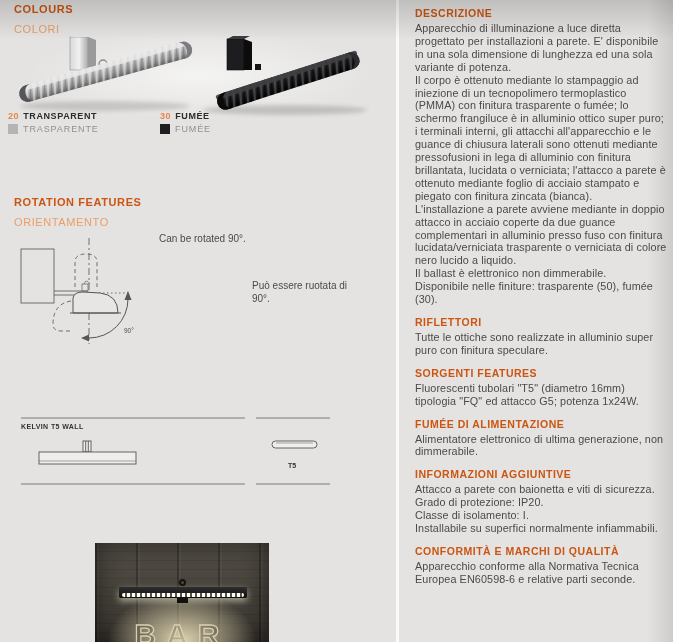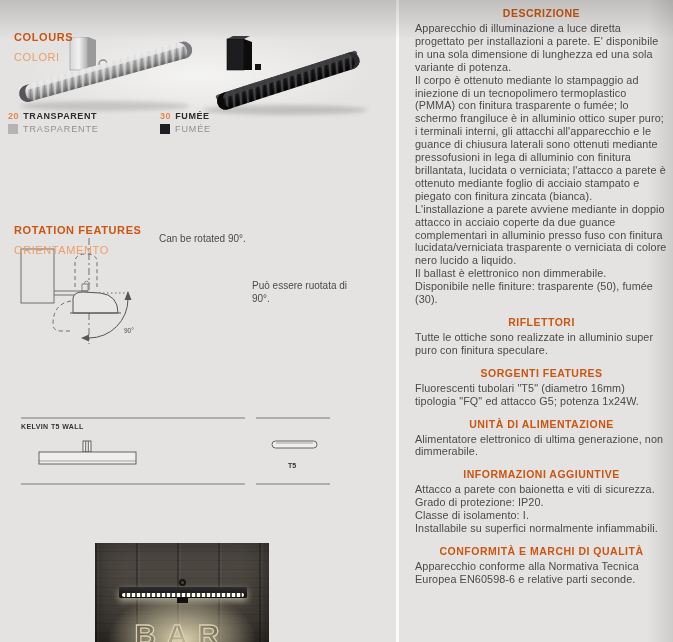--- a/index.html
+++ b/index.html
@@ -13,21 +13,21 @@
   }
   .top-shade { position:absolute; left:0; top:0; width:673px; height:40px;
     background:linear-gradient(rgba(0,0,0,0.16), rgba(0,0,0,0)); pointer-events:none; z-index:5;}
   .right-shade { position:absolute; right:0; top:0; width:26px; height:642px;
     background:linear-gradient(90deg, rgba(0,0,0,0), rgba(0,0,0,0.10)); pointer-events:none; z-index:6;}
   .product-backlight { position:absolute; left:0; top:20px; width:397px; height:110px;
     background:radial-gradient(ellipse 230px 60px at 200px 55px, rgba(255,255,255,0.6), rgba(255,255,255,0) 75%); z-index:1;}
   .divider { position:absolute; left:396px; top:0; width:3px; height:642px; background:#fafaf8; z-index:4; }
 
   .sec-head { position:absolute; z-index:3; }
-  .sec-head .t1 { font-size:11px; font-weight:bold; letter-spacing:0.6px; color:#cb5511;margin-top:28px; }
+  .sec-head .t1 { font-size:11px; font-weight:bold; letter-spacing:0.6px; color:#cb5511; }
   .sec-head .t2 { font-size:11px; letter-spacing:0.6px; color:#eb9e68; margin-top:8px; }
 
   .products { position:absolute; left:0; top:24px; width:397px; height:95px; z-index:2; }
 
   .variant { position:absolute; top:111px; z-index:3; }
   .variant.v1 { left:8px; } .variant.v2 { left:160px; }
   .variant .row1 { font-size:9px; font-weight:bold; letter-spacing:0.6px; color:#2b2b2b; height:13px; }
   .variant .code { color:#e8854a; margin-right:4px; }
   .variant .row2 { font-size:9px; letter-spacing:0.9px; color:#909090; display:flex; align-items:center; }
   .swatch { display:inline-block; width:10px; height:10px; margin-right:5px; }
@@ -53,21 +53,21 @@
     background:linear-gradient(#2e2e2e, #0d0d0d); border-radius:2px;
     box-shadow:0 3px 7px rgba(255,250,220,0.55); }
   .photo .lampbar .strip { position:absolute; left:3px; right:3px; bottom:1px; height:4px;
     background:repeating-linear-gradient(90deg, #fffdf0 0 3px, rgba(255,253,240,0.25) 3px 5px); border-radius:2px; }
   .photo .knob { position:absolute; left:84px; top:36px; width:7px; height:7px; border:2px solid #15130f;
     border-radius:50%; background:transparent; }
   .photo .stub { position:absolute; left:82px; top:55px; width:11px; height:5px; background:#12100d; }
   .photo .sign { position:absolute; left:0; top:70px; }
 
   .rcol { position:absolute; left:415px; top:1px; width:253px; z-index:3; }
-  .rcol h3 { font-size:10.5px; font-weight:bold; letter-spacing:0.5px; color:#cb5511; margin:10px 0 3px 0;text-align:center; }
+  .rcol h3 { font-size:10.5px; font-weight:bold; letter-spacing:0.5px; color:#cb5511; margin:10px 0 3px 0; }
   .rcol section:first-child h3 { margin-top:6px; }
   .rcol p { font-size:10.8px; line-height:12.9px; color:#4a4a4a; white-space:pre-line; letter-spacing:0.1px; }
 
   svg text { font-family:"Liberation Sans", sans-serif; }
 </style>
 </head>
 <body>
 
 <div class="top-shade"></div>
 <div class="product-backlight"></div>
@@ -231,21 +231,21 @@
   </section>
   <section>
     <h3>RIFLETTORI</h3>
     <p>Tutte le ottiche sono realizzate in alluminio super puro con finitura speculare.</p>
   </section>
   <section>
     <h3>SORGENTI FEATURES</h3>
     <p>Fluorescenti tubolari "T5" (diametro 16mm) tipologia "FQ" ed attacco G5; potenza 1x24W.</p>
   </section>
   <section>
-    <h3>UNITÀ DI ALIMENTAZIONE</h3>
+    <h3>FUMÉE DI ALIMENTAZIONE</h3>
     <p>Alimentatore elettronico di ultima generazione, non dimmerabile.</p>
   </section>
   <section>
     <h3>INFORMAZIONI AGGIUNTIVE</h3>
     <p>Attacco a parete con baionetta e viti di sicurezza.
 Grado di protezione: IP20.
 Classe di isolamento: I.
 Installabile su superfici normalmente infiammabili.</p>
   </section>
   <section>

